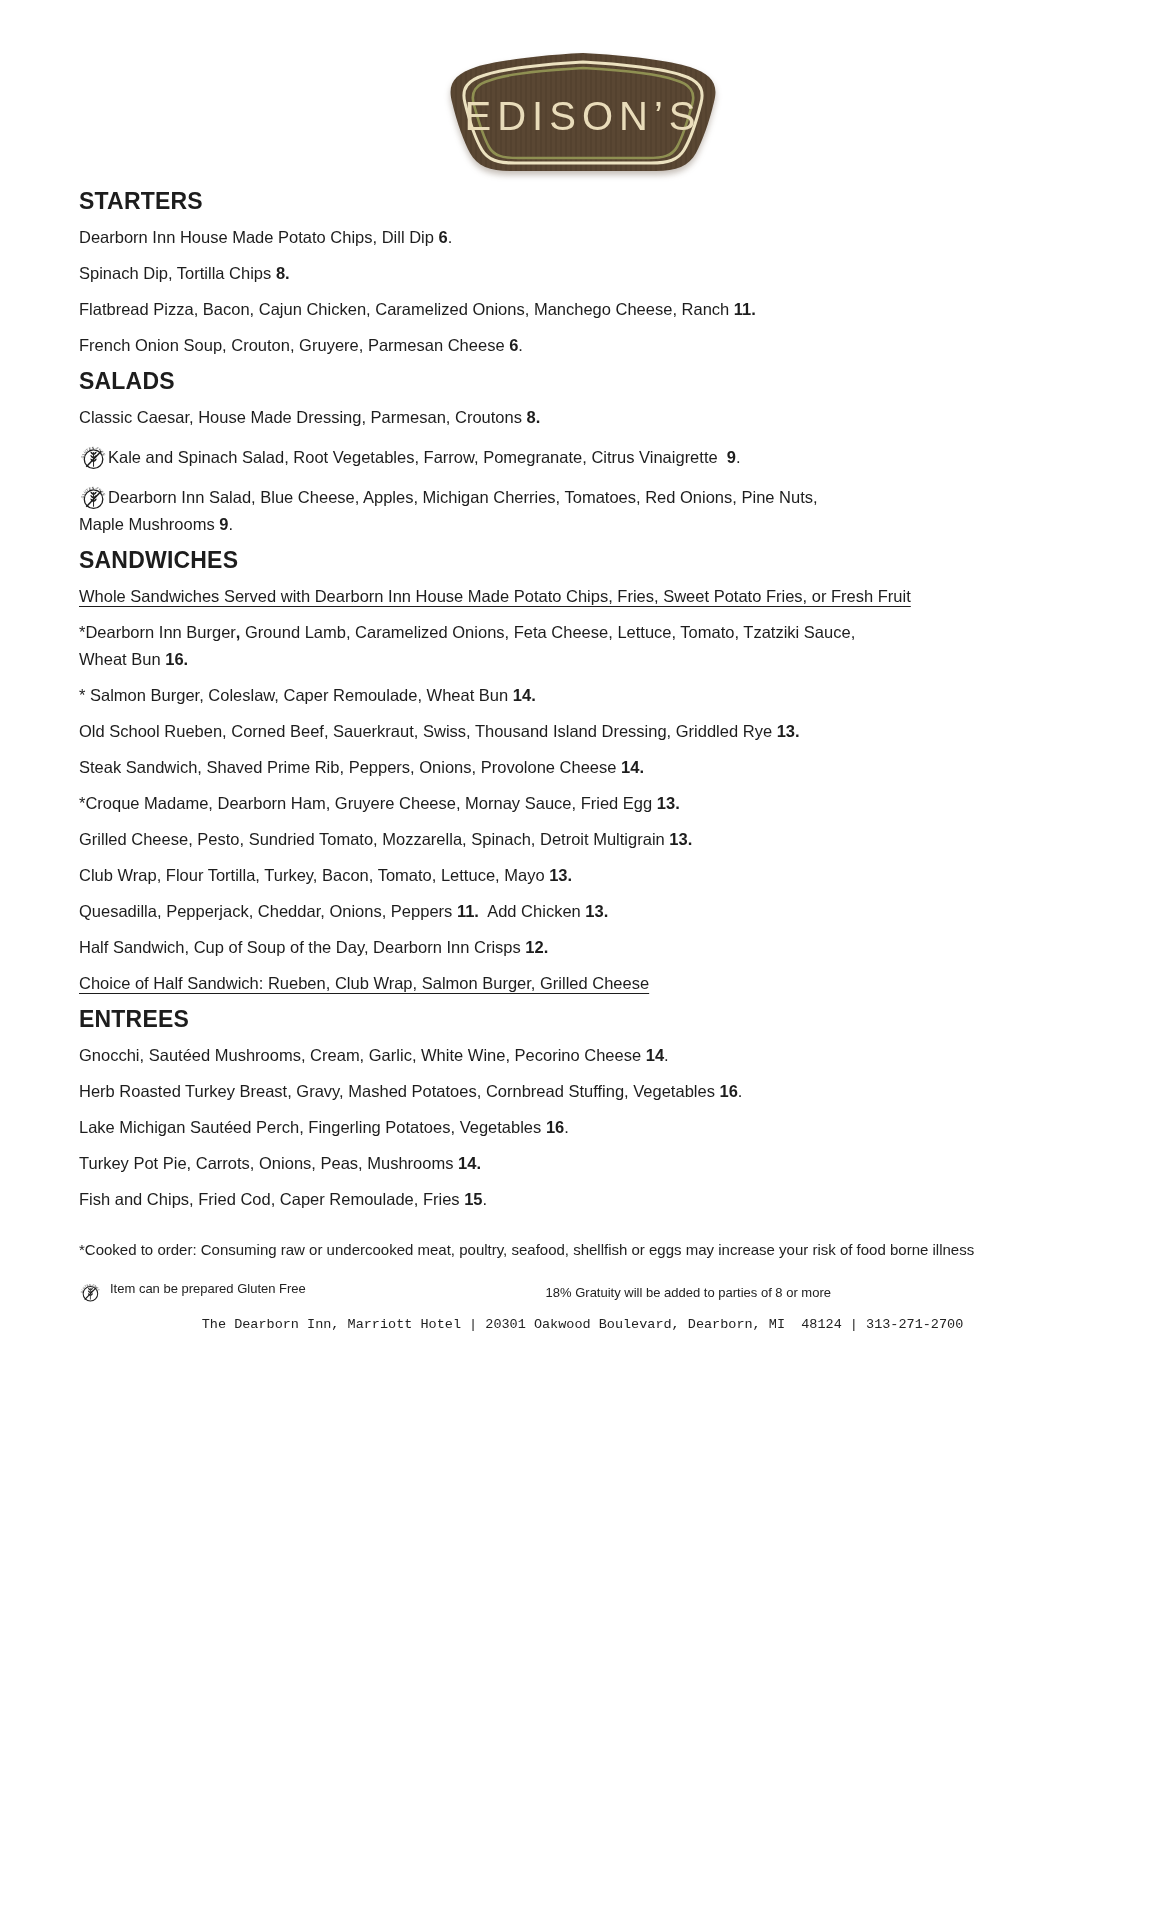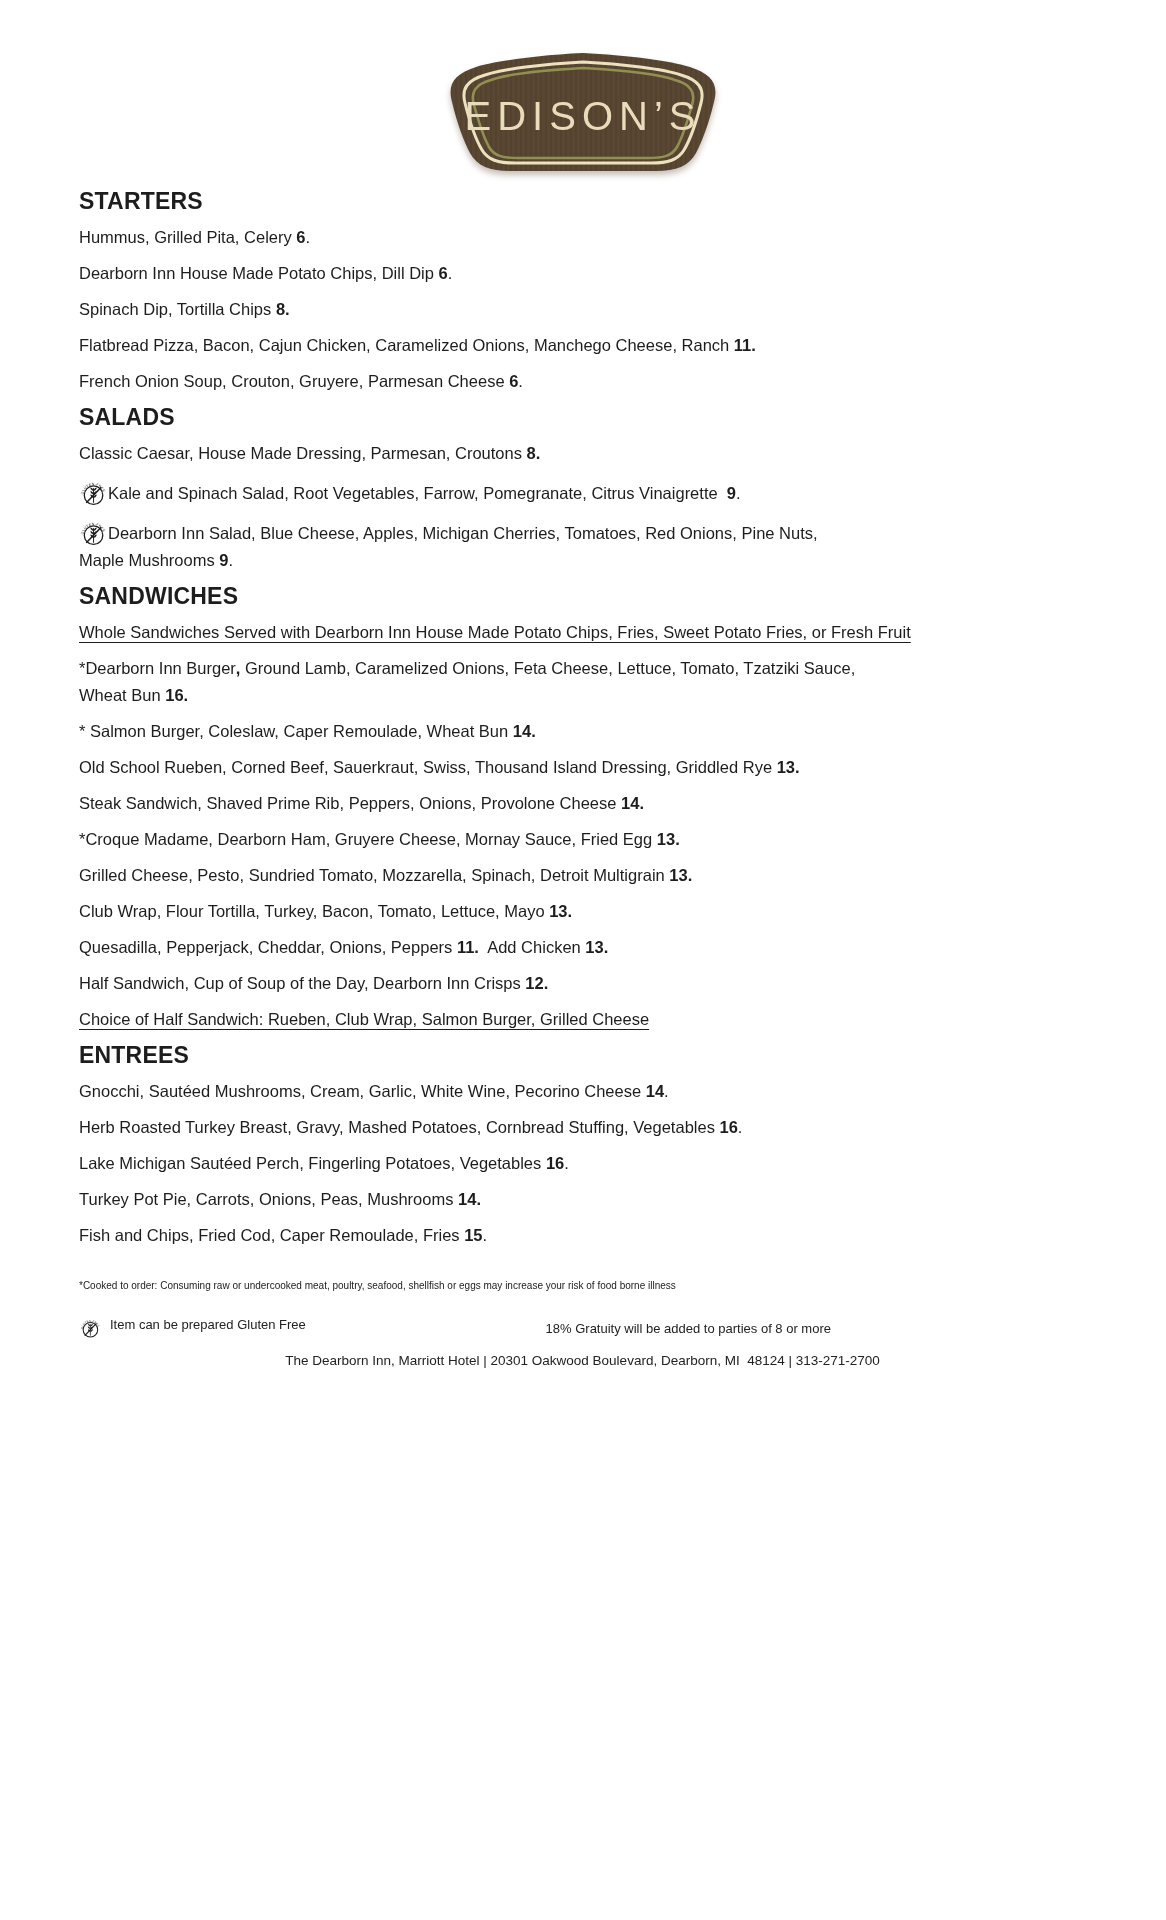--- a/index.html
+++ b/index.html
@@ -23,31 +23,31 @@
     font-size:16.5px; line-height:27px; margin:0 0 9px 0;
     white-space:pre-wrap;
   }
   .menu-item .b { font-weight:700; }
   .menu-item.underline { text-decoration:underline; text-underline-offset:4px; text-decoration-thickness:1.3px; }
   .menu-item.gf { margin-top:12px; }
 
   .gf-ico { display:inline-block; width:28px; height:28px; vertical-align:-8px; margin-right:1px; }
   .gf-ico-sm { width:22px; height:22px; vertical-align:-6px; margin-right:9px; }
 
-  .footnote { font-size:10px; line-height:18px; margin-top:28px; color:#222; }
+  .footnote { font-size:15px; line-height:18px; margin-top:28px; color:#222; }
   .gf-row {
     display:flex; align-items:center; width:752px; margin-top:22px;
     font-size:13px; color:#222;
   }
   .gf-row .left { display:flex; align-items:flex-start; }
   .gf-row .right { margin-left:auto; }
 
   .address {
     text-align:center; font-size:13.5px; color:#222;
-    white-space:pre-wrap;
+    white-space:pre-wrap;font-family:Liberation Mono, monospace;
   }
 </style>
 </head>
 <body>
 
 <svg width="0" height="0" style="position:absolute" aria-hidden="true">
   <defs>
     <path id="gfArc" d="M 4.2 15 A 9.3 9.3 0 1 1 22.8 15"></path>
   </defs>
 </svg>
@@ -65,21 +65,20 @@
       <path d="M153 3 C196 5 242 11 260 17 C281 24 289 33 284 52 C279 73 272 92 266 103 C259 116 246 121 226 121 L80 121 C60 121 47 116 40 103 C34 92 27 73 22 52 C17 33 25 24 46 17 C64 11 110 5 153 3 Z" fill="url(#stripes)"></path>
       <path d="M153 12 C192 14 234 19 251 25 C268 30 275 38 271 53 C266 73 260 90 254 100 C248 110 238 113 221 113 L85 113 C68 113 58 110 52 100 C46 90 40 73 35 53 C31 38 38 30 55 25 C72 19 114 14 153 12 Z" fill="none" stroke="#ece2c0" stroke-width="3"></path>
       <path d="M153 18 C189 20 229 24 245 30 C260 34 266 42 262 55 C257 73 252 88 247 97 C242 106 233 108 218 108 L88 108 C73 108 64 106 59 97 C54 88 49 73 44 55 C40 42 46 34 61 30 C77 24 117 20 153 18 Z" fill="none" stroke="#8f9052" stroke-width="2.6"></path>
       <text x="153" y="80" text-anchor="middle" font-size="40" letter-spacing="6" font-family="Liberation Sans, sans-serif" font-weight="400" fill="#e9dcba">EDISON’S</text>
     </svg>
   </div>
 
   <div>
       <section>
         <h2 class="section-title">STARTERS</h2>
-        <p class="menu-item"><span>Hummus, Grilled Pita, Celery </span><span class="b">6</span><span>.</span></p>
         <p class="menu-item"><span>Dearborn Inn House Made Potato Chips, Dill Dip </span><span class="b">6</span><span>.</span></p>
         <p class="menu-item"><span>Spinach Dip, Tortilla Chips </span><span class="b">8.</span></p>
         <p class="menu-item"><span>Flatbread Pizza, Bacon, Cajun Chicken, Caramelized Onions, Manchego Cheese, Ranch </span><span class="b">11.</span></p>
         <p class="menu-item"><span>French Onion Soup, Crouton, Gruyere, Parmesan Cheese </span><span class="b">6</span><span>.</span></p>
       </section>
       <section>
         <h2 class="section-title">SALADS</h2>
         <p class="menu-item"><span>Classic Caesar, House Made Dressing, Parmesan, Croutons </span><span class="b">8.</span></p>
         <p class="menu-item gf"><span class="gf-ico "><svg viewBox="0 0 26 26" width="100%" height="100%">
               <circle cx="13.5" cy="15" r="8.6" fill="none" stroke="#1c1c1c" stroke-width="1.2"></circle>

